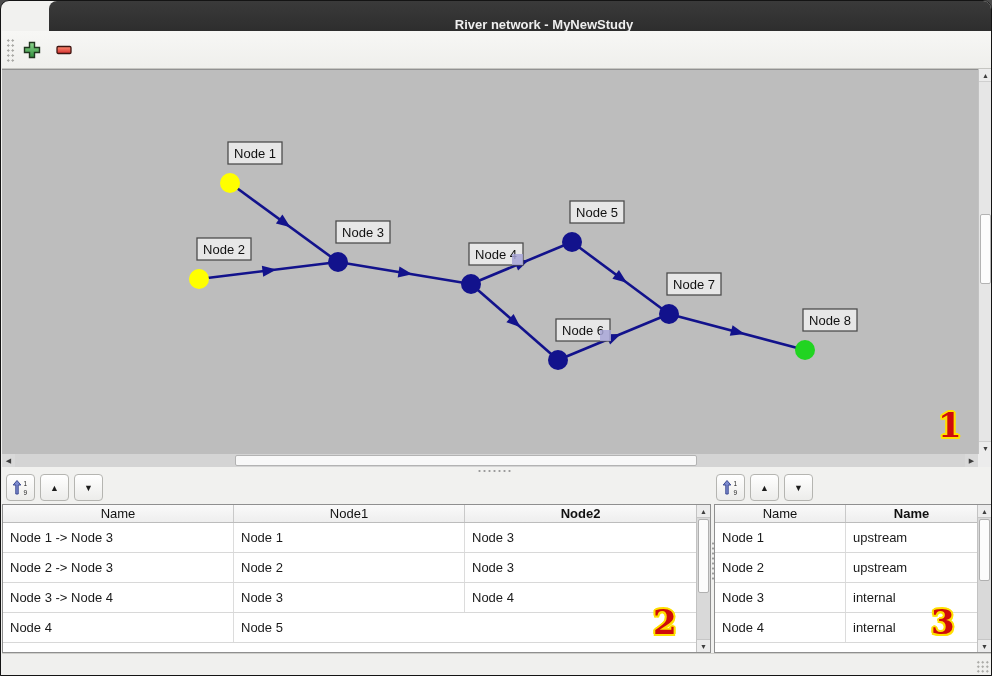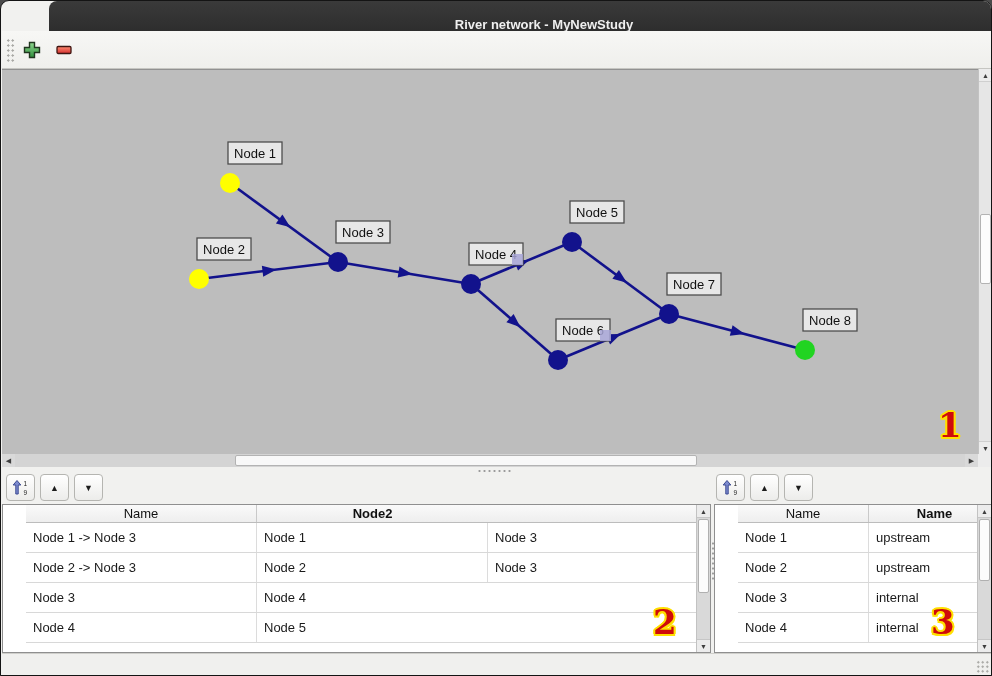--- a/index.html
+++ b/index.html
@@ -71,21 +71,21 @@
     border:1px solid #b5b5b1;border-radius:4px;
     display:flex;align-items:center;justify-content:center;
     font-size:9px;color:#1d1d1d;padding:0;
   }
   .v-split-dots{position:absolute;left:710px;top:540px;width:4px;height:40px;
     background-image:radial-gradient(circle,#9b9b9b 1px,transparent 1.2px);background-size:4px 5px;}
   
   .table-frame{position:absolute;top:503px;height:149px;border:1px solid #8f8f8f;background:#fff;display:flex;}
   .frame-left{left:1px;width:709px;}
   .frame-right{left:713px;width:278px;}
-  .datatable{position:relative;height:100%;padding-left:23px;}
+  .datatable{position:relative;height:100%;}
   .edge-table{width:693px;}
   .node-table{width:262px;}
   .thead{display:grid;height:18px;background:linear-gradient(#fafafa,#eeeeee);border-bottom:1px solid #bcbcbc;}
   .edge-table .thead,.edge-table .trow{grid-template-columns:231px 231px 231px;}
   .node-table .thead,.node-table .trow{grid-template-columns:131px 131px;}
   .th{display:flex;align-items:center;justify-content:center;border-right:1px solid #c9c9c9;font-size:13px;color:#111;overflow:hidden;}
   .th:last-child{border-right:none;font-weight:bold;}
   .trow{display:grid;height:30px;border-bottom:1px solid #d8d8d8;background:#fff;}
   .td{display:flex;align-items:center;padding-left:7px;border-right:1px solid #dcdcdc;font-size:13px;overflow:hidden;white-space:nowrap;}
   .td:last-child{border-right:none;}
@@ -245,34 +245,36 @@
       </button>
     <button class="mini-btn" style="left:782px">
         <span>▼</span>
       </button>
   </div>
 
   <div class="table-frame frame-left">
     <div class="datatable edge-table">
       <div class="thead">
           <div class="th">Name</div>
+          <div class="th">Node1</div>
           <div class="th">Node2</div>
         </div>
       <div class="tbody">
           <div class="trow">
             <div class="td">Node 1 -&gt; Node 3</div>
             <div class="td">Node 1</div>
             <div class="td">Node 3</div>
           </div>
           <div class="trow">
             <div class="td">Node 2 -&gt; Node 3</div>
             <div class="td">Node 2</div>
             <div class="td">Node 3</div>
           </div>
           <div class="trow">
+            <div class="td">Node 3 -&gt; Node 4</div>
             <div class="td">Node 3</div>
             <div class="td">Node 4</div>
           </div>
           <div class="trow">
             <div class="td">Node 4</div>
             <div class="td">Node 5</div>
           </div>
         </div>
       <div class="filler"></div>
     </div>

